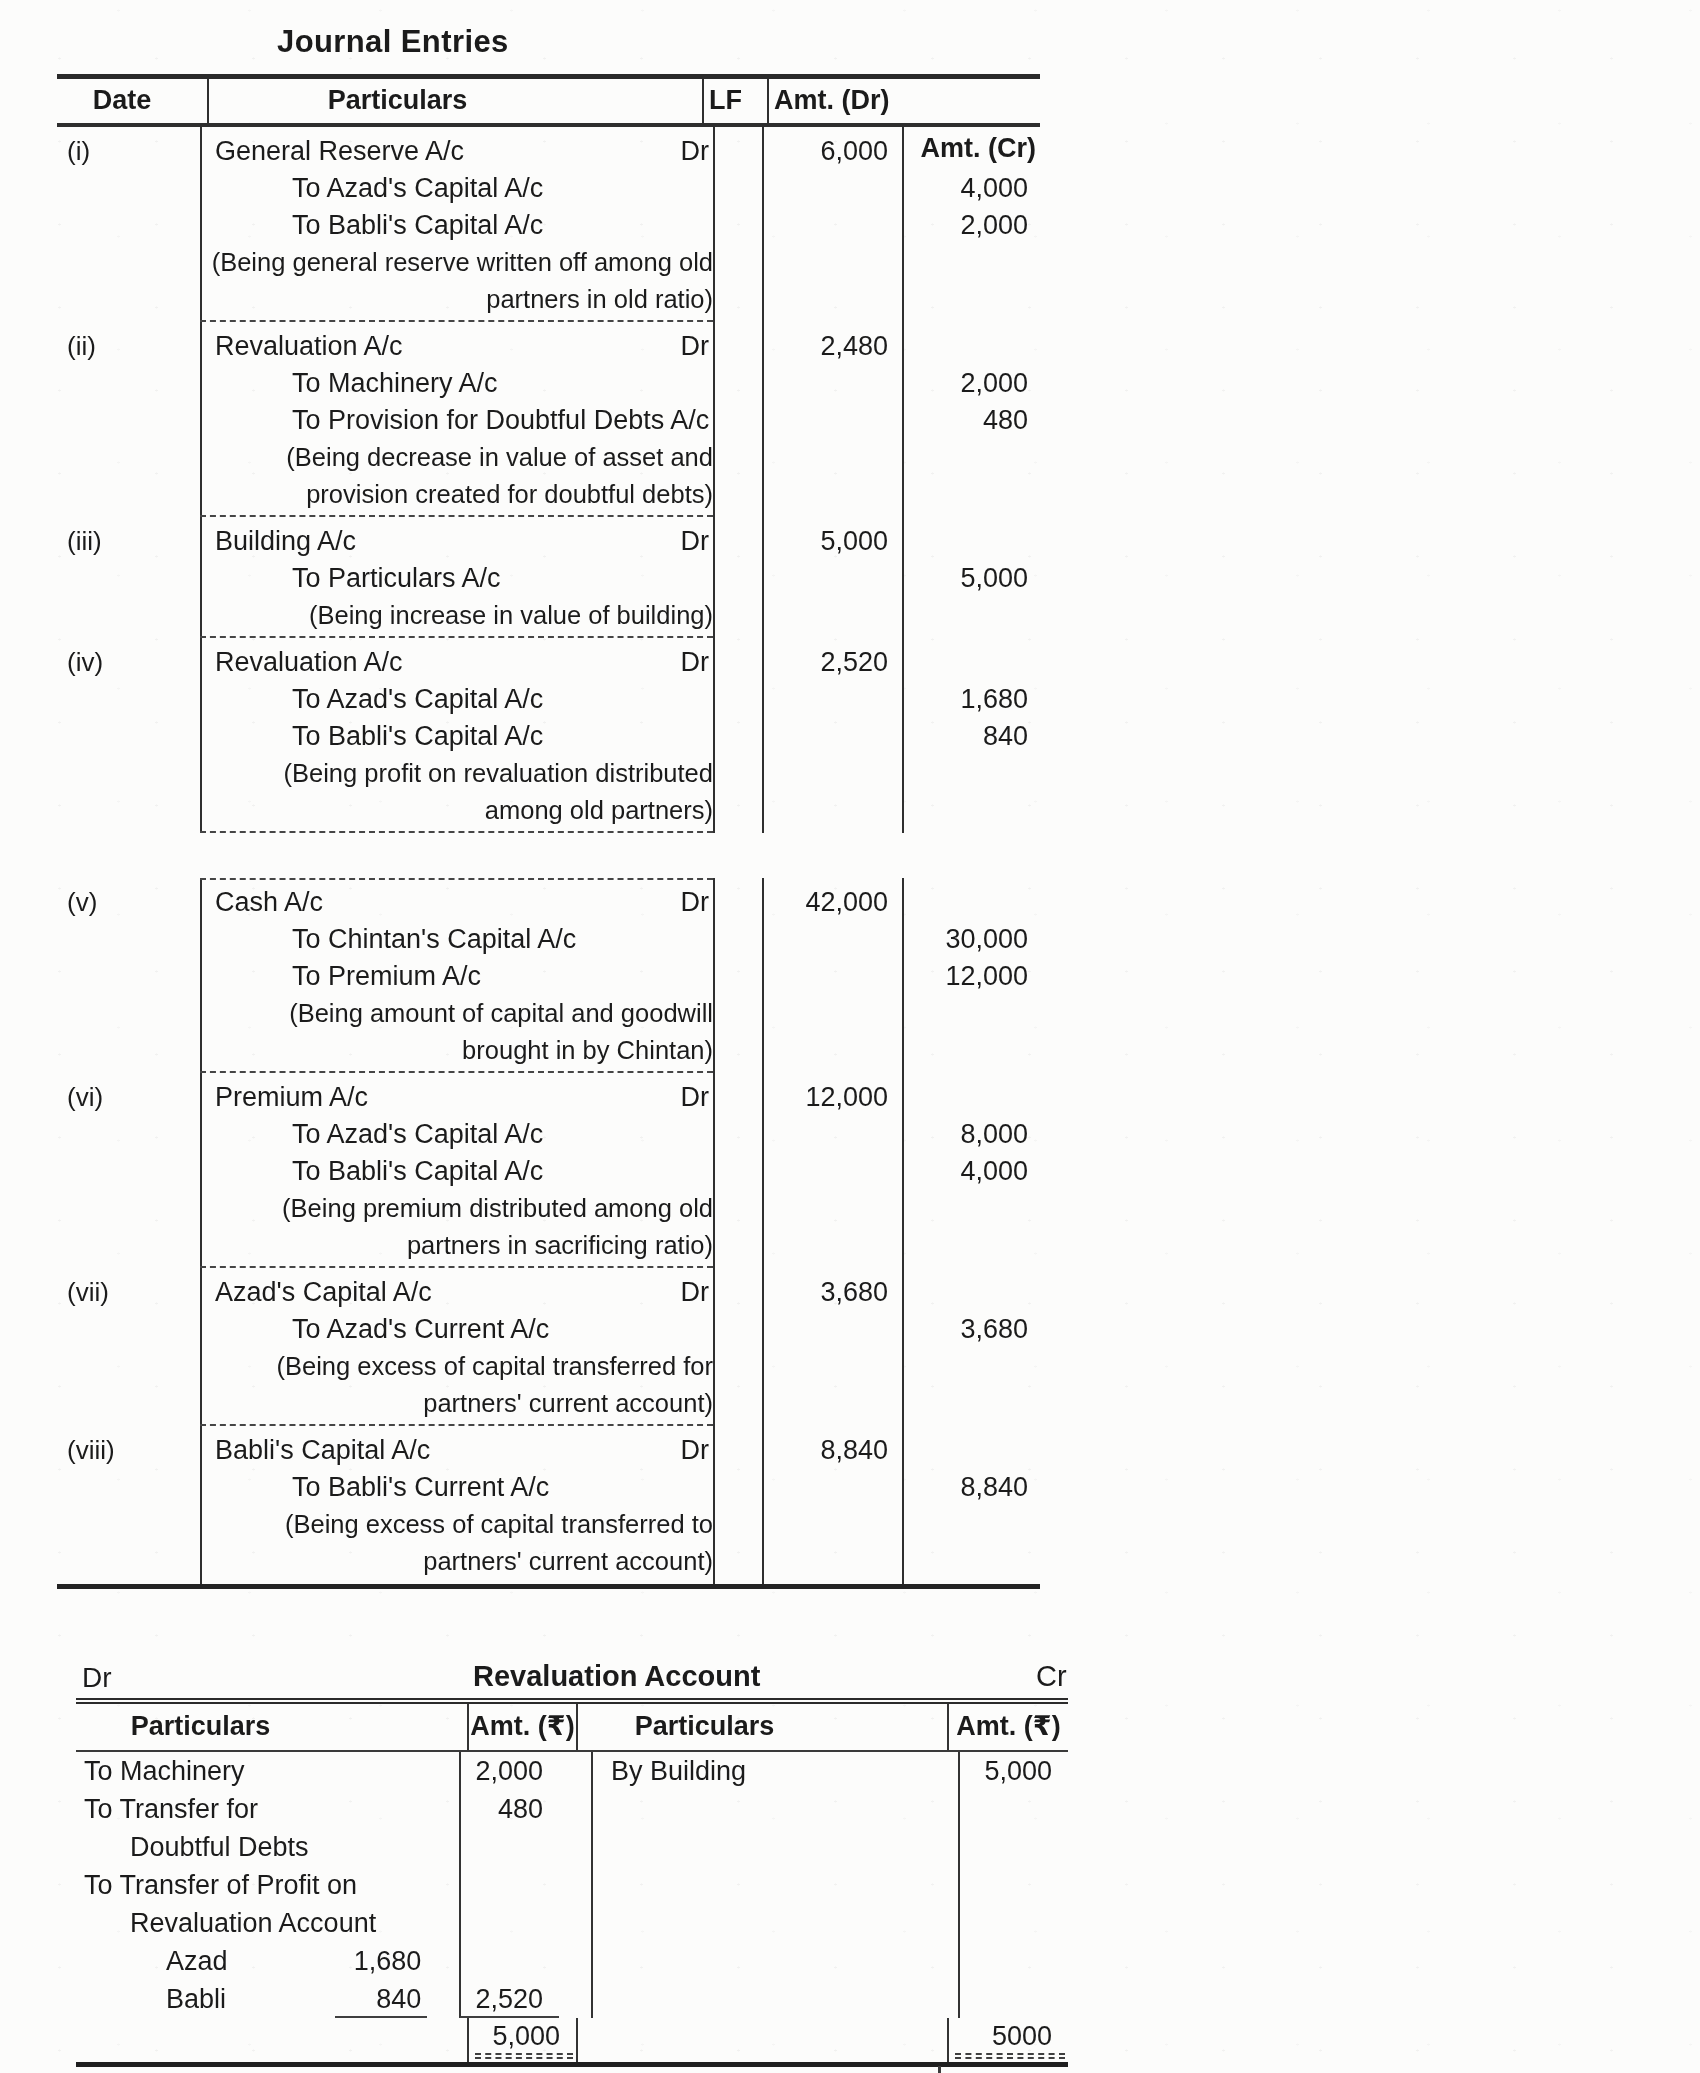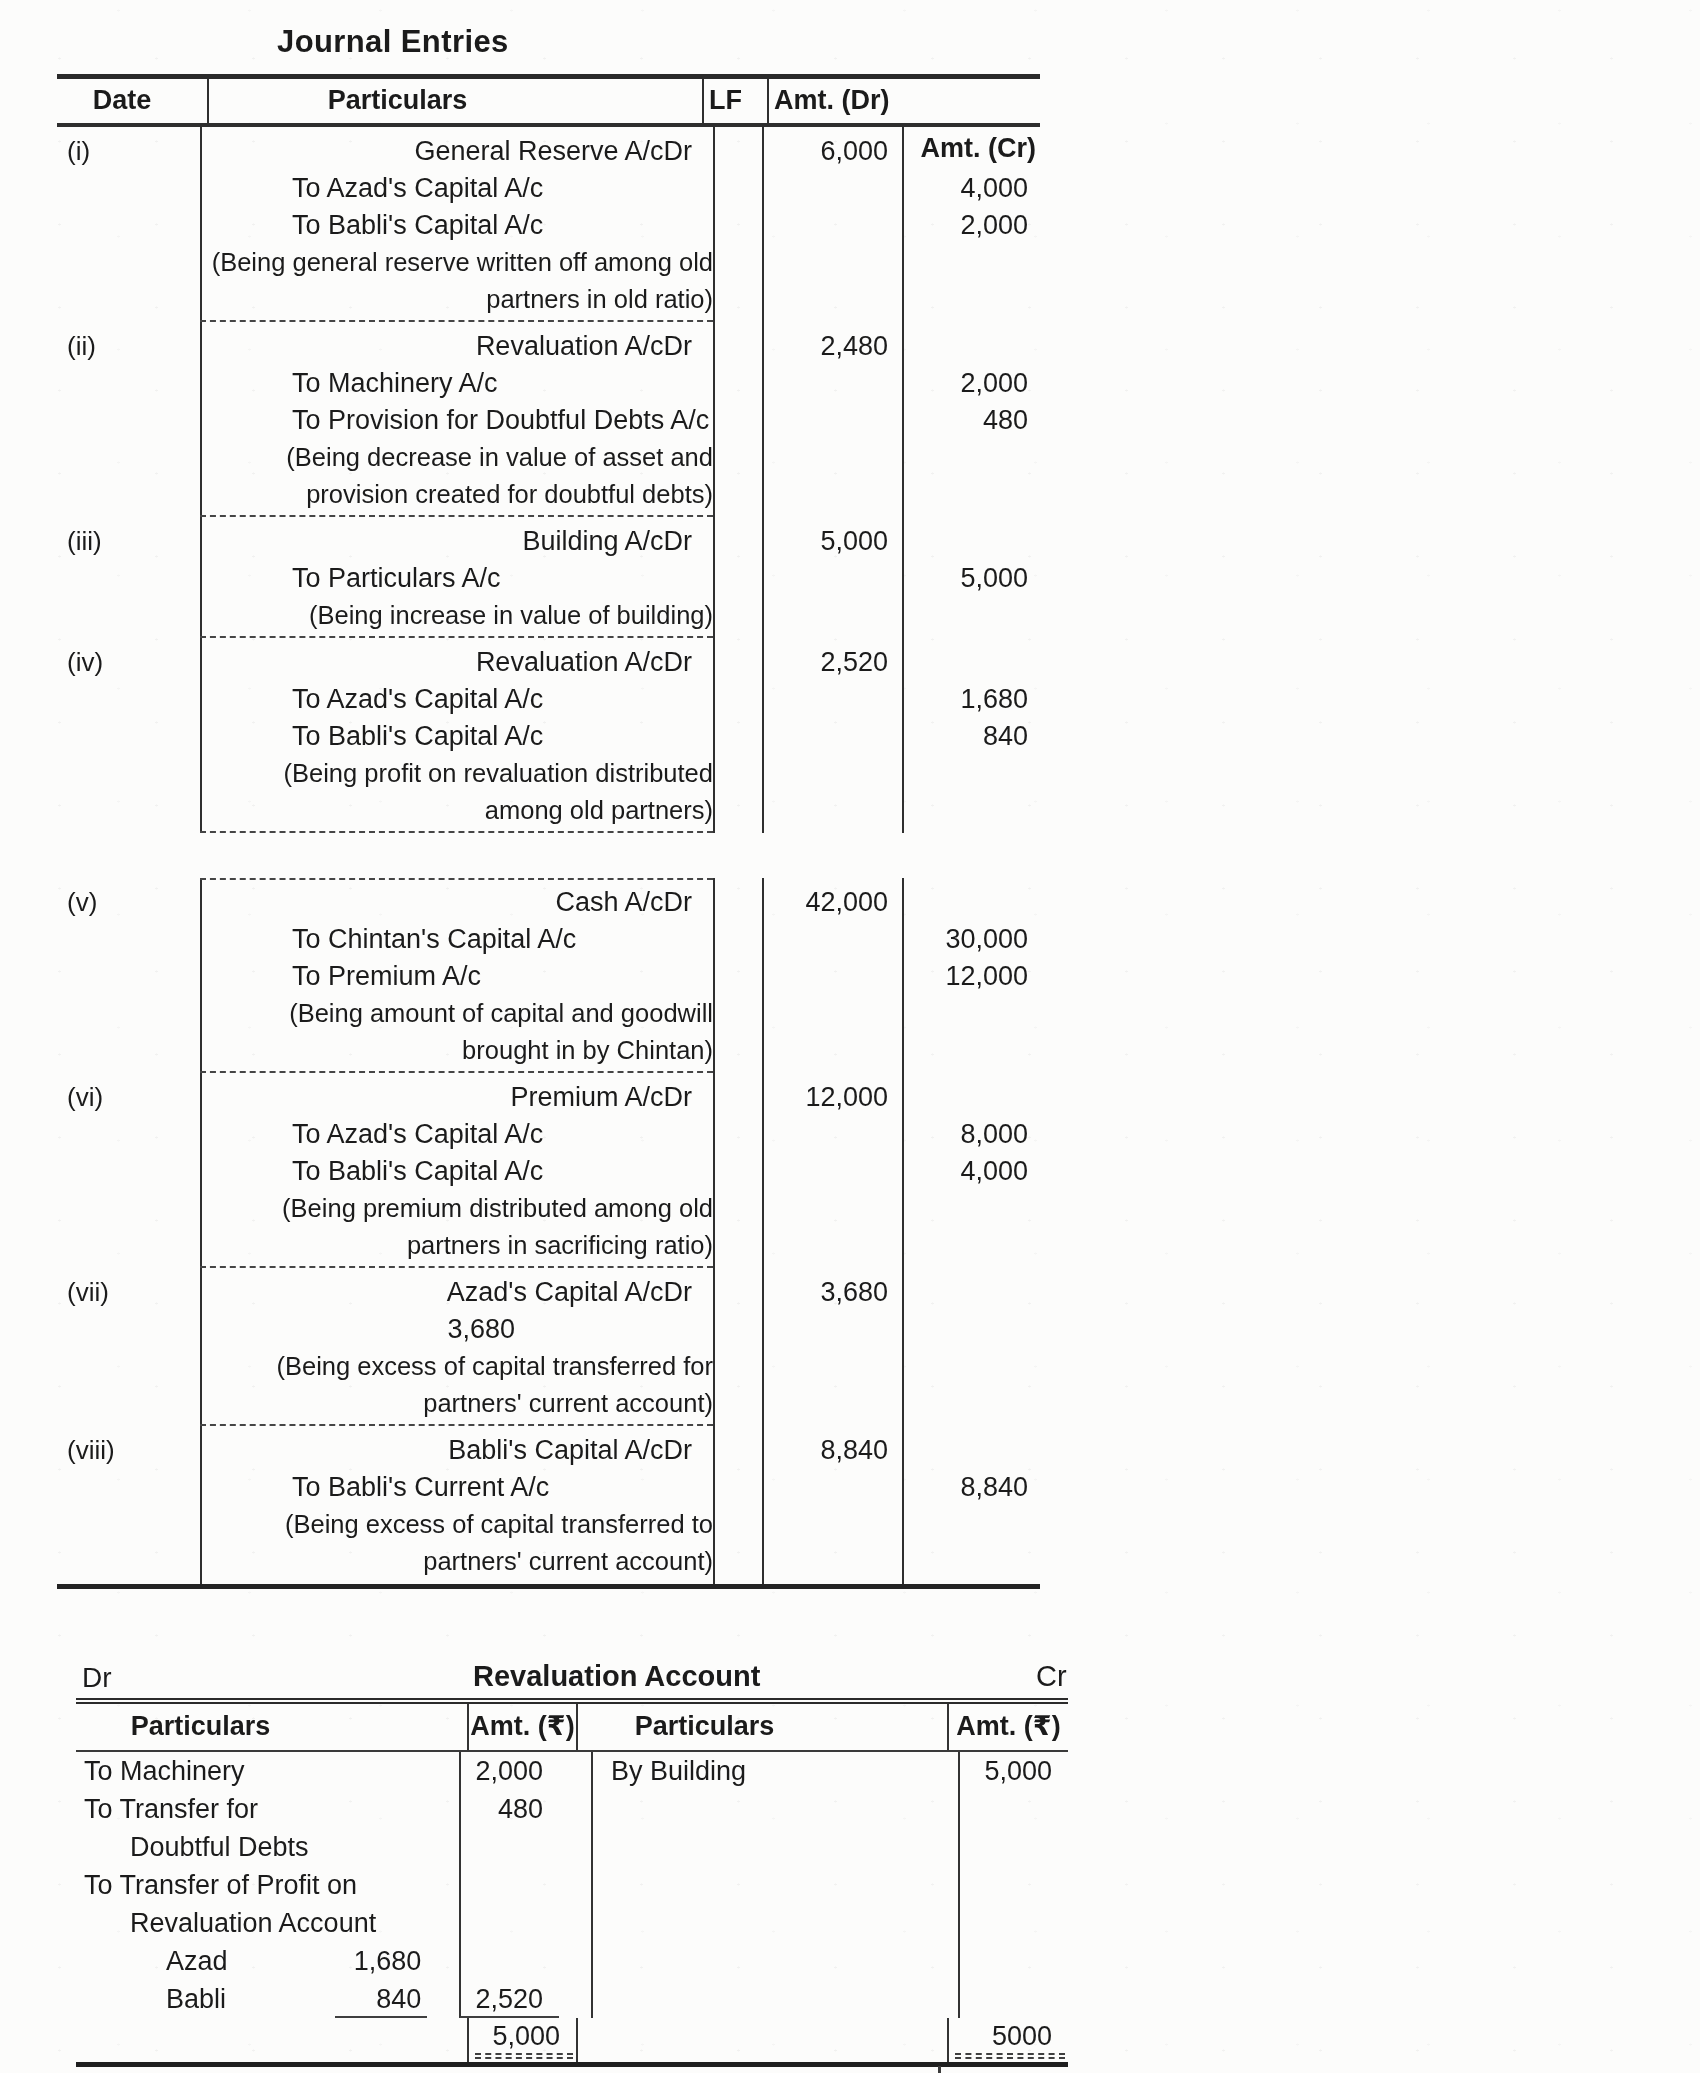--- a/index.html
+++ b/index.html
@@ -46,21 +46,21 @@
   .jentry.no-divider::after { display:none; }
   .jentry.top-line::before {
     content:""; position:absolute; left:143px; width:513px; top:0;
     border-top:2.5px dashed #454545;
   }
 
   .jline { display:flex; height:37px; font-size:27px; }
   .jline > div { line-height:37px; }
   .c-date { width:143px; padding-left:10px; font-size:26px; }
   .c-part { width:513px; }
-  .c-part.debit { display:flex; justify-content:flex-end; padding-left:15px; padding-right:21px; }
+  .c-part.debit { display:flex; justify-content:space-between; padding-left:15px; padding-right:4px; }
   .c-part.credit { padding-left:92px; white-space:nowrap; }
   .c-part.narration { padding-left:7px; font-size:25.5px; white-space:nowrap;text-align:right; }
   .c-lf { width:49px; }
   .c-dr { width:140px; text-align:right; padding-right:14px; }
   .c-cr { width:138px; text-align:right; padding-right:12px; }
 
   
   .rhead-dr { position:absolute; left:82px; top:1662px; font-size:28px; }
   .rhead-title { position:absolute; left:473px; top:1660px; font-size:29px; font-weight:700; }
   .rhead-cr { position:absolute; left:1036px; top:1660px; font-size:29px; font-weight:400; }
@@ -349,20 +349,21 @@
           <div class="c-part debit">
             <span class="acct">Azad's Capital A/c</span>
             <span class="drm">Dr</span>
           </div>
           <div class="c-lf"></div>
           <div class="c-dr">3,680</div>
           <div class="c-cr"></div>
         </div>
         <div class="jline">
           <div class="c-date"></div>
+          <div class="c-part credit">To Azad's Current A/c</div>
           <div class="c-lf"></div>
           <div class="c-dr"></div>
           <div class="c-cr">3,680</div>
         </div>
         <div class="jline">
           <div class="c-date"></div>
           <div class="c-part narration">(Being excess of capital transferred for</div>
           <div class="c-lf"></div>
           <div class="c-dr"></div>
           <div class="c-cr"></div>

